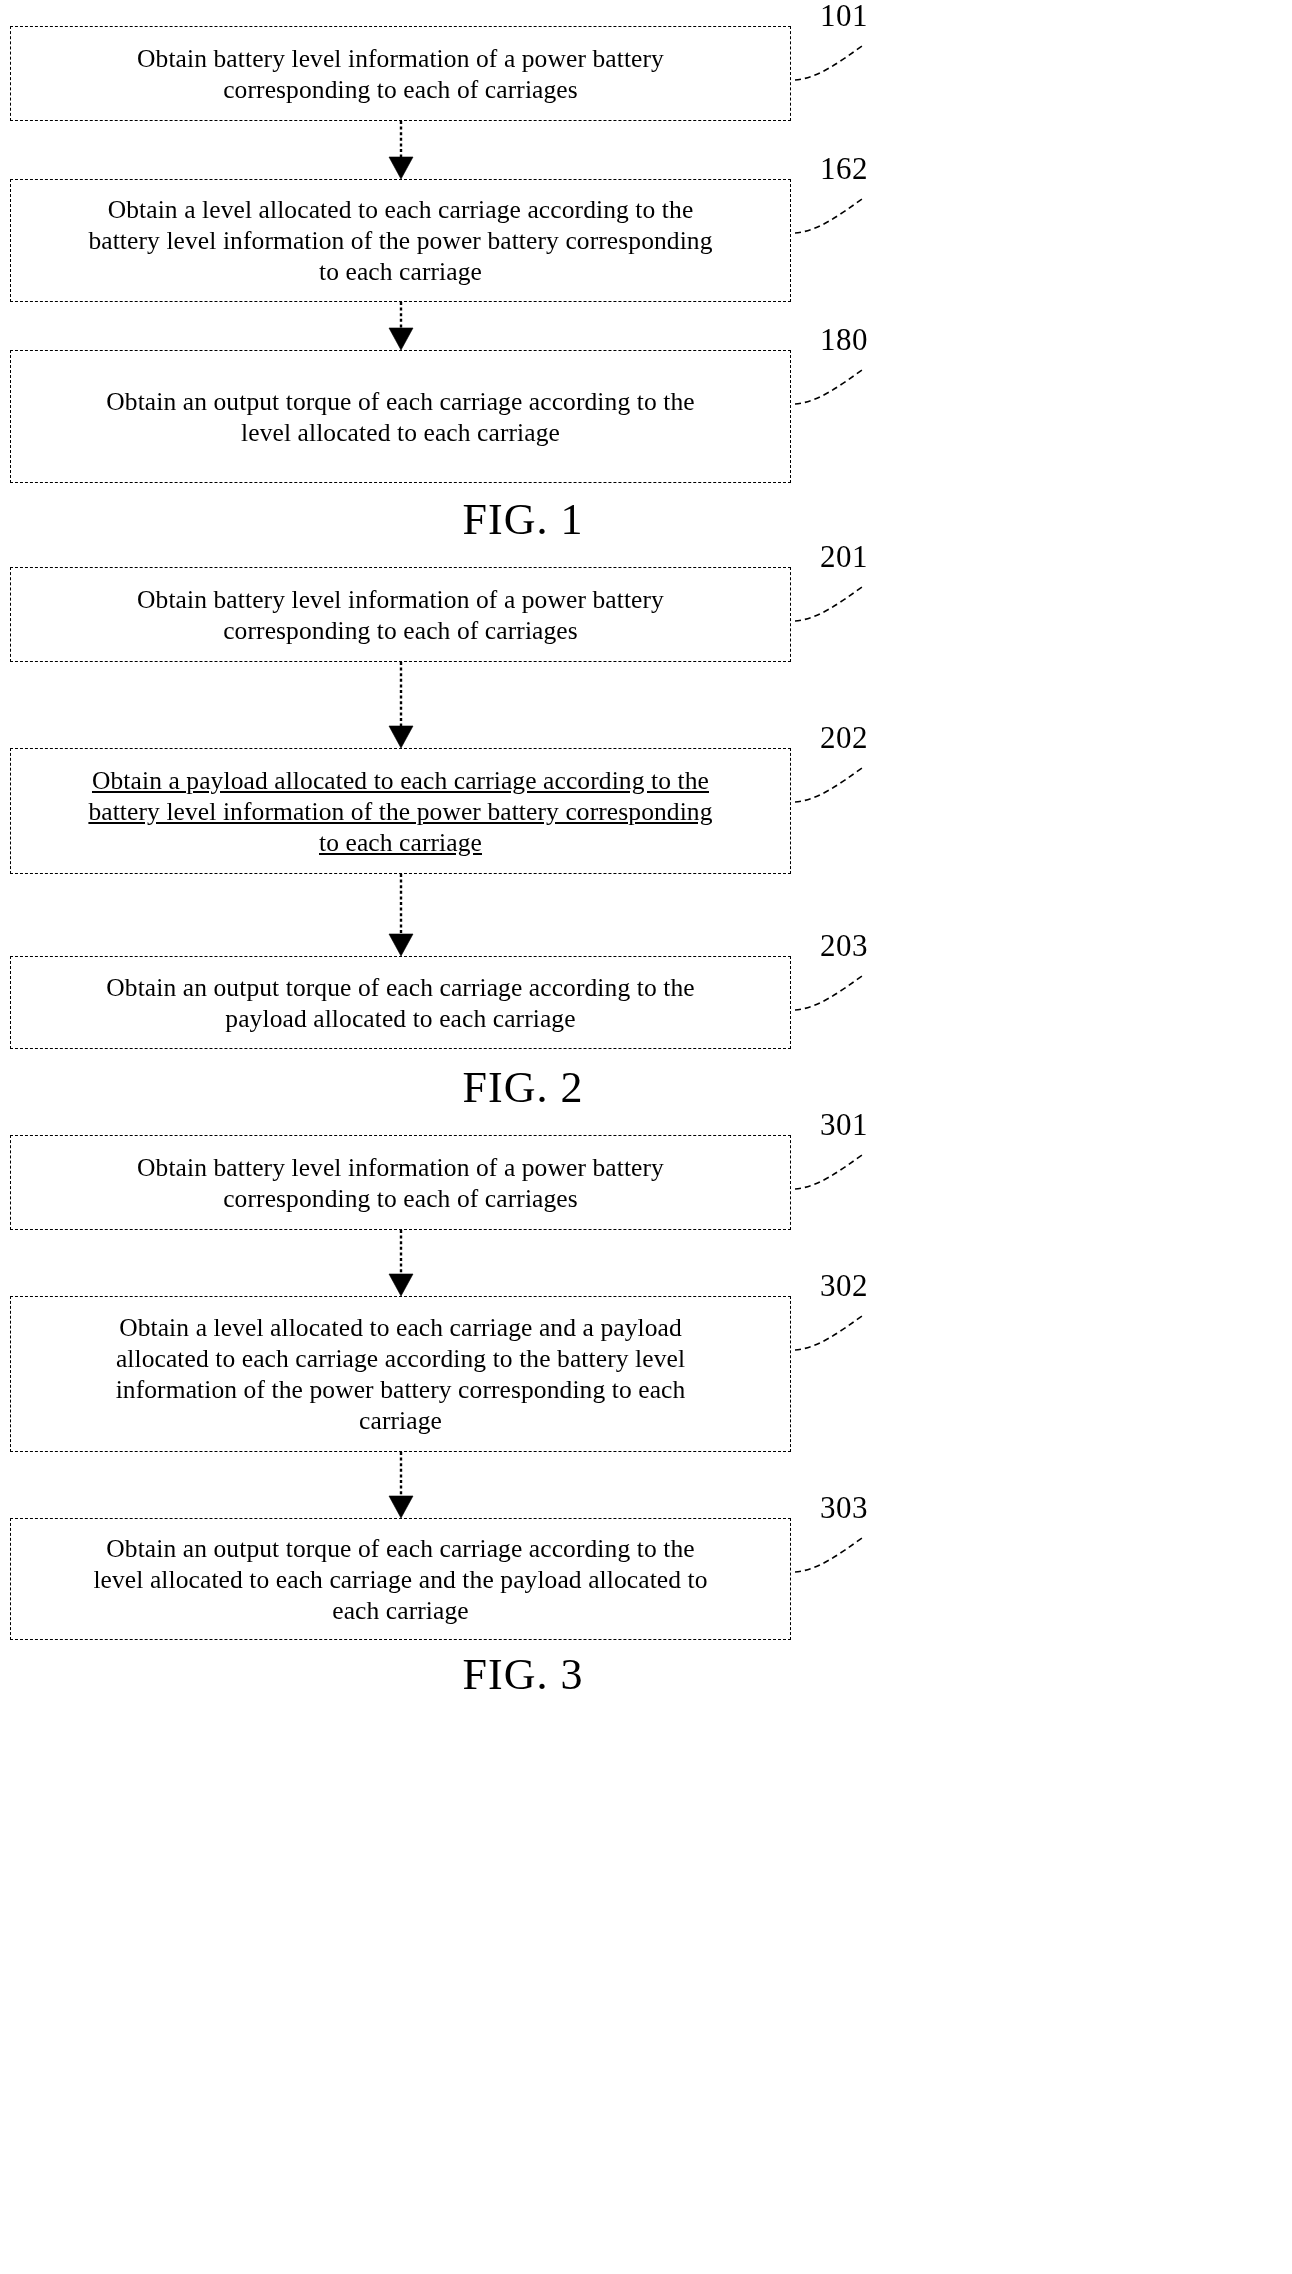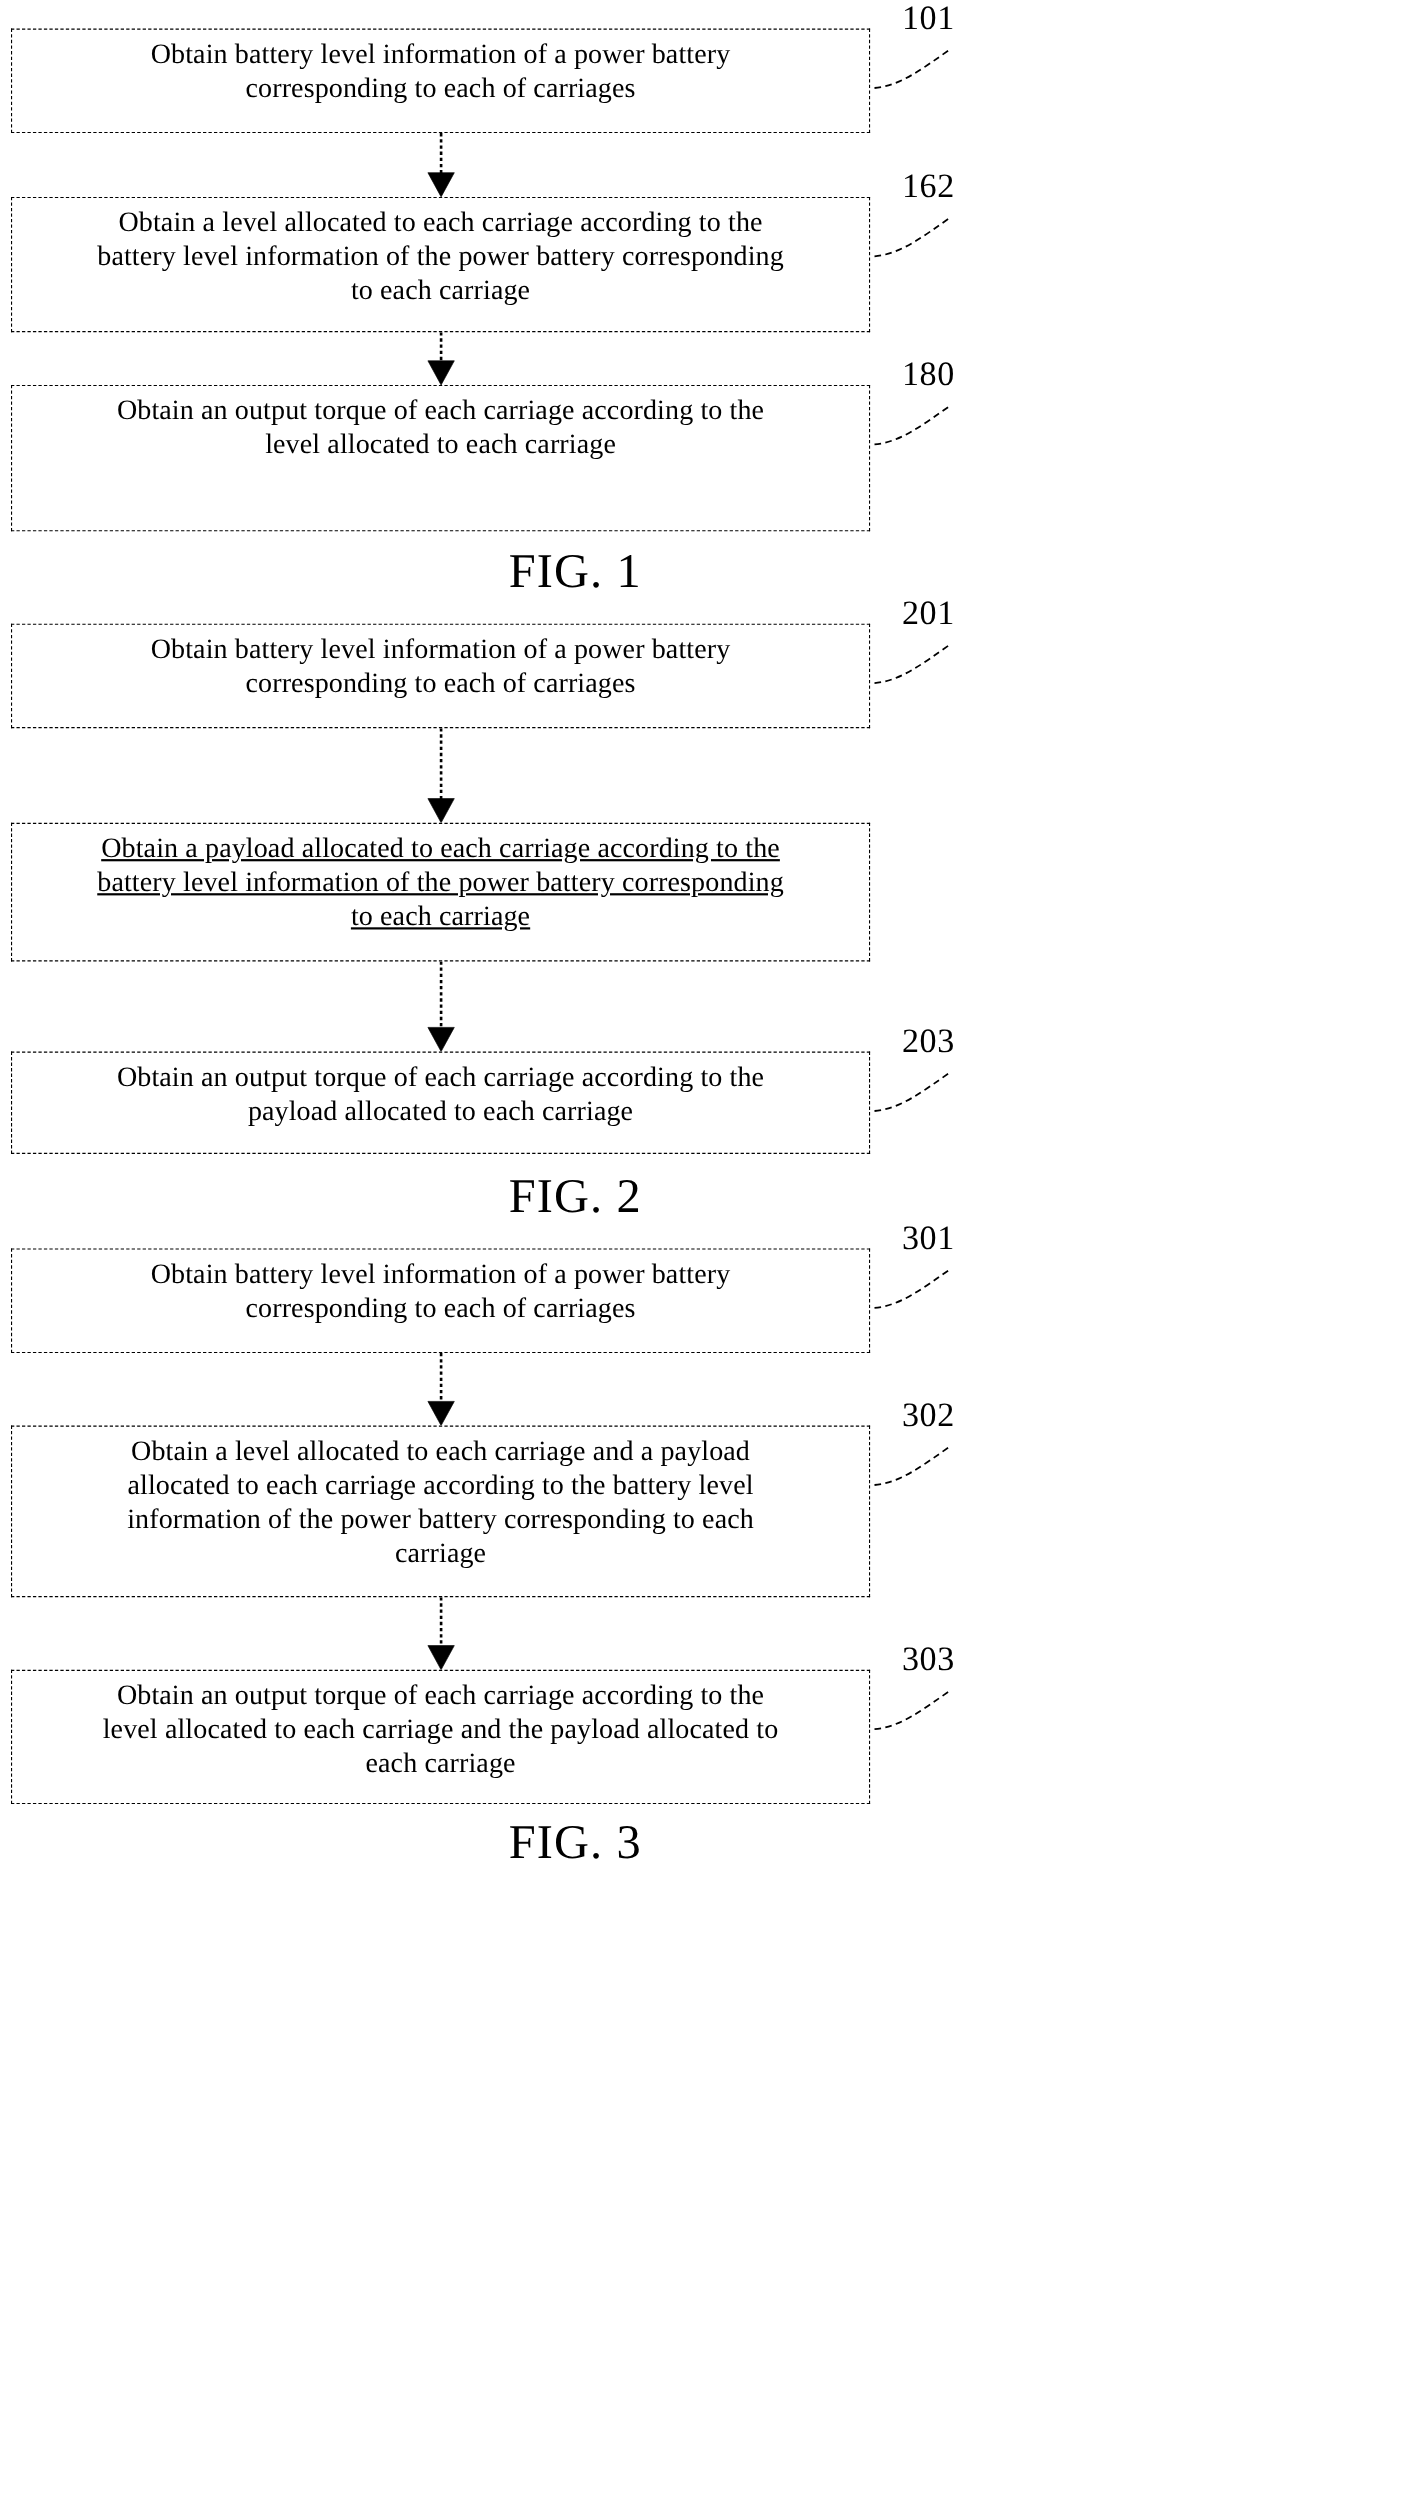--- a/index.html
+++ b/index.html
@@ -34,20 +34,21 @@
     width: 1292px;
   }
 
   .step-box {
     position: relative;
     margin-left: 10px;
     width: 781px;
     border: 1px dashed #000000;
     box-sizing: border-box;
     display: flex;
+    align-items: center;
     justify-content: center;
     background: #ffffff;
   }
 
   .step-text {
     font-family: "Liberation Serif", "DejaVu Serif", serif;
     font-size: 25.5px;
     line-height: 31px;
     text-align: center;
     padding: 6px 26px;
@@ -204,20 +205,26 @@
         <polygon class="conn-head" points="389,64 413,64 401,86"></polygon>
       </svg>
     </div>
 
     <div class="step-row">
       <div class="step-box" style="height:126px;text-decoration:underline;">
         <div class="step-text">Obtain a payload allocated to each carriage according to the
 battery level information of the power battery corresponding
 to each carriage</div>
       </div>
+      <div class="ref-wrap">
+        <span class="ref-num">202</span>
+        <svg class="ref-leader" viewBox="0 0 90 80">
+          <path d="M 2 62 C 26 60, 46 44, 72 26"></path>
+        </svg>
+      </div>
     </div>
 
     <div class="connector">
       <svg width="1292" height="82" viewBox="0 0 1292 82">
         <line class="conn-line" x1="401" y1="0" x2="401" y2="68"></line>
         <polygon class="conn-head" points="389,60 413,60 401,82"></polygon>
       </svg>
     </div>
 
     <div class="step-row">

